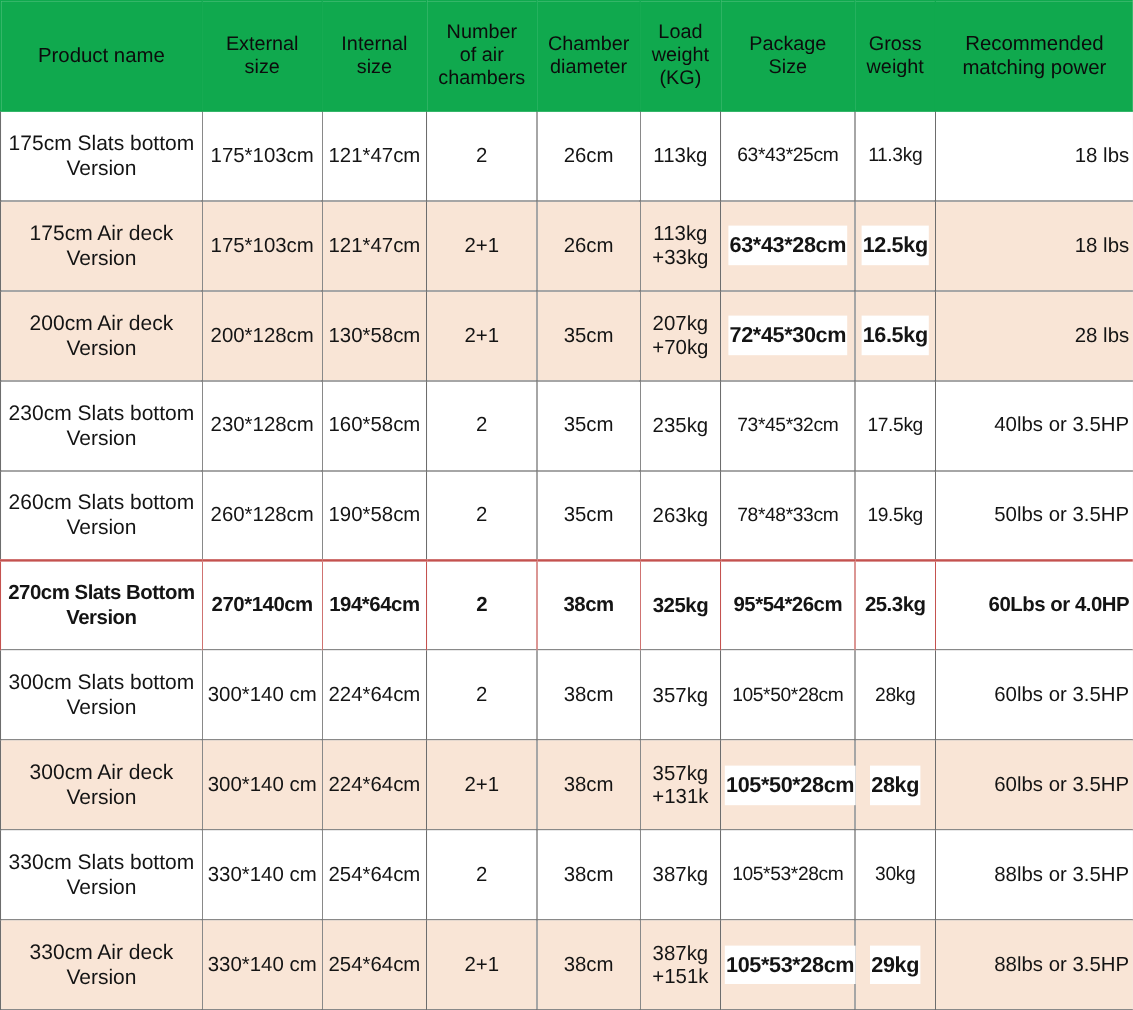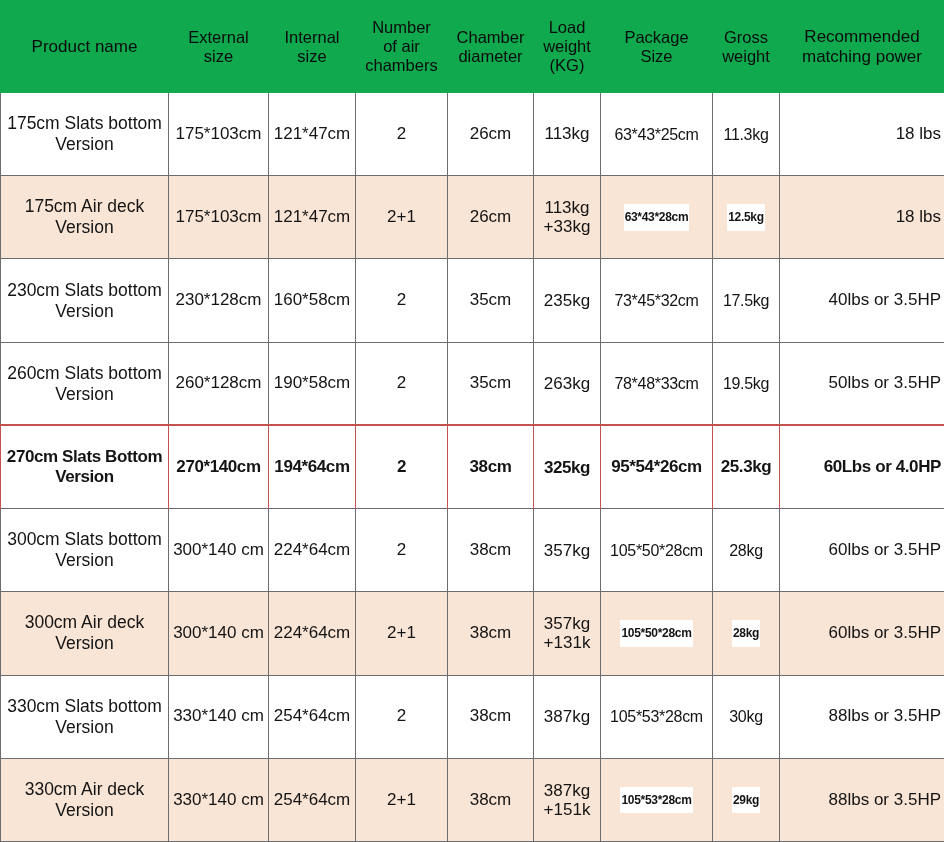--- a/index.html
+++ b/index.html
@@ -73,21 +73,21 @@
   
   td.bold { font-weight: normal; font-size: 16px; letter-spacing: -0.3px; }
 
   
   .chip {
     display: inline-block;
     background: #ffffff;
     padding: 7px 1px;
     line-height: 1.05;
     font-weight: bold;
-    font-size: 12px;
+    font-size: 18px;
     letter-spacing: -0.3px;
   }
 
   
   .stack { display: block; line-height: 1.14; }
 
   
   tr.hl td {
     background: #ffffff;
     border-color: #c4524f;
@@ -177,20 +177,34 @@
         <td>2+1</td>
         <td>26cm</td>
         <td>
           <span class="stack">113kg</span>
           <span class="stack">+33kg</span>
         </td>
         <td><span class="chip">63*43*28cm</span></td>
         <td><span class="chip">12.5kg</span></td>
         <td class="power">18 lbs</td>
       </tr>
+      <tr class="air">
+        <td class="name">200cm Air deck Version</td>
+        <td>200*128cm</td>
+        <td>130*58cm</td>
+        <td>2+1</td>
+        <td>35cm</td>
+        <td>
+          <span class="stack">207kg</span>
+          <span class="stack">+70kg</span>
+        </td>
+        <td><span class="chip">72*45*30cm</span></td>
+        <td><span class="chip">16.5kg</span></td>
+        <td class="power">28 lbs</td>
+      </tr>
       <tr class="slats">
         <td class="name">230cm Slats bottom Version</td>
         <td>230*128cm</td>
         <td>160*58cm</td>
         <td>2</td>
         <td>35cm</td>
         <td>
           <span class="stack">235kg</span>
         </td>
         <td class="bold">73*45*32cm</td>

